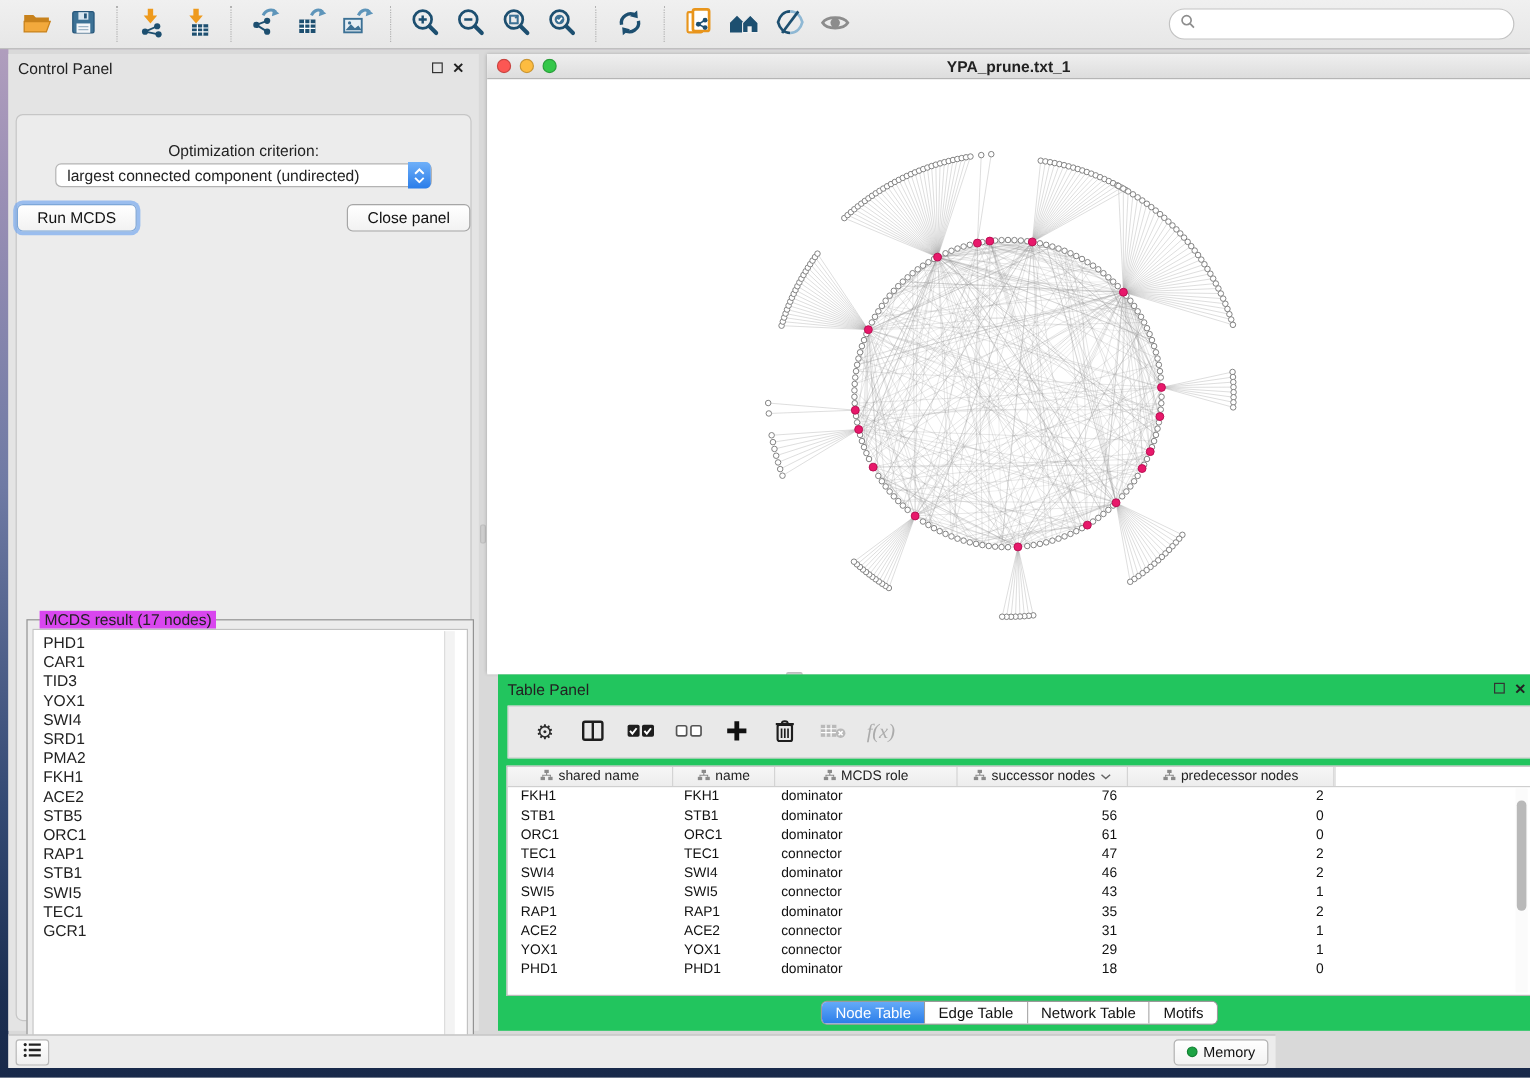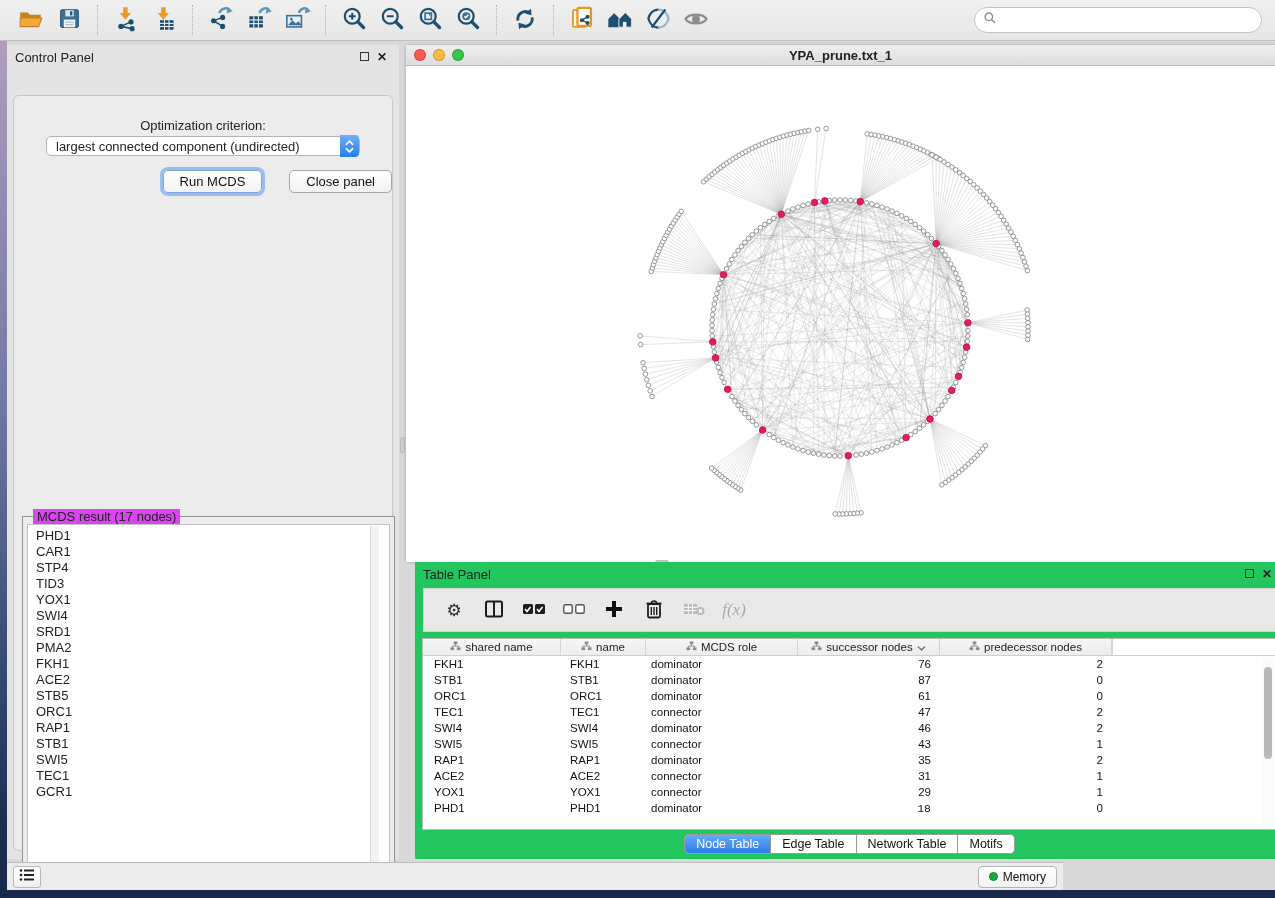--- a/index.html
+++ b/index.html
@@ -40,21 +40,21 @@
   .subpanel { position:absolute; left:6px; top:50px; width:380px; height:756px;
     background:#ececec; border:1px solid #c6c6c6; border-radius:6px; }
   .opt-label { position:absolute; left:0; top:22px; width:100%; text-align:center; font-size:13px; }
   .dropdown { position:absolute; left:32px; top:40px; width:314px; height:20px; background:#fff;
     border:1px solid #b3b3b3; border-radius:5px; display:flex; align-items:center; cursor:default; }
   .dropdown .dd-text { flex:1; font-size:13px; padding-left:9px; white-space:nowrap; overflow:hidden; }
   .dd-stepper { width:19px; height:22px; border-radius:0 4px 4px 0;
     background:linear-gradient(#6fb0f9,#2a7de9); display:flex; flex-direction:column;
     align-items:center; justify-content:center; gap:1px; }
   .dd-stepper svg { display:block; }
-  .btn-row { position:absolute; left:0; top:74px; width:100%; display:flex; justify-content:flex-end; gap:27px; }
+  .btn-row { position:absolute; left:0; top:74px; width:100%; display:flex; justify-content:space-between; gap:27px; }
   .mac-btn { font-family:"Liberation Sans",sans-serif; font-size:13px; background:linear-gradient(#ffffff,#f2f2f2);
     border:1px solid #a6a6a6; border-radius:5px; padding:3px 16px; cursor:default; color:#111; }
   .mac-btn.focused { box-shadow:0 0 0 3px rgba(110,165,240,.65); border-color:#7da7d9; }
   .fieldset { position:absolute; left:8px; top:420px; width:373px; height:372px;
     border:1px solid #929292; background:#ececec; }
   .fieldset .legend { position:absolute; top:-8px; left:10px; background:#d946ef; padding:0 4px; font-size:13px; }
   .result-list { position:absolute; left:4px; top:7px; right:4px; bottom:4px; background:#fff;
     border:1px solid #c2c2c2; overflow:hidden; }
   .result-item { font-size:13px; line-height:16px; padding-left:8px; }
   .list-scroll { position:absolute; top:1px; right:10px; bottom:1px; width:9px;
@@ -284,21 +284,20 @@
       <div class="btn-row">
         <button class="mac-btn focused">Run MCDS</button>
         <button class="mac-btn">Close panel</button>
       </div>
       <div class="fieldset">
         <span class="legend">MCDS result (17 nodes)</span>
         <div class="result-list">
           <div id="result-items" style="padding-top:3px;">
               <div class="result-item">PHD1</div>
               <div class="result-item">CAR1</div>
-              <div class="result-item">STP4</div>
               <div class="result-item">TID3</div>
               <div class="result-item">YOX1</div>
               <div class="result-item">SWI4</div>
               <div class="result-item">SRD1</div>
               <div class="result-item">PMA2</div>
               <div class="result-item">FKH1</div>
               <div class="result-item">ACE2</div>
               <div class="result-item">STB5</div>
               <div class="result-item">ORC1</div>
               <div class="result-item">RAP1</div>
@@ -1282,21 +1281,21 @@
             <div class="td" style="width: 138px; padding: 0px 0px 0px 11px;">FKH1</div>
             <div class="td" style="width: 85px; padding: 0px 0px 0px 9px;">FKH1</div>
             <div class="td" style="width: 152px; padding: 0px 0px 0px 5px;">dominator</div>
             <div class="td num" style="width: 142px; padding: 0px 9px 0px 0px;">76</div>
             <div class="td num" style="width: 172px; padding: 0px 9px 0px 0px;">2</div>
           </div>
           <div class="tr">
             <div class="td" style="width: 138px; padding: 0px 0px 0px 11px;">STB1</div>
             <div class="td" style="width: 85px; padding: 0px 0px 0px 9px;">STB1</div>
             <div class="td" style="width: 152px; padding: 0px 0px 0px 5px;">dominator</div>
-            <div class="td num" style="width: 142px; padding: 0px 9px 0px 0px;">87</div>
+            <div class="td num" style="width: 142px; padding: 0px 9px 0px 0px;">56</div>
             <div class="td num" style="width: 172px; padding: 0px 9px 0px 0px;">0</div>
           </div>
           <div class="tr">
             <div class="td" style="width: 138px; padding: 0px 0px 0px 11px;">ORC1</div>
             <div class="td" style="width: 85px; padding: 0px 0px 0px 9px;">ORC1</div>
             <div class="td" style="width: 152px; padding: 0px 0px 0px 5px;">dominator</div>
             <div class="td num" style="width: 142px; padding: 0px 9px 0px 0px;">61</div>
             <div class="td num" style="width: 172px; padding: 0px 9px 0px 0px;">0</div>
           </div>
           <div class="tr">
@@ -1338,21 +1337,21 @@
             <div class="td" style="width: 138px; padding: 0px 0px 0px 11px;">YOX1</div>
             <div class="td" style="width: 85px; padding: 0px 0px 0px 9px;">YOX1</div>
             <div class="td" style="width: 152px; padding: 0px 0px 0px 5px;">connector</div>
             <div class="td num" style="width: 142px; padding: 0px 9px 0px 0px;">29</div>
             <div class="td num" style="width: 172px; padding: 0px 9px 0px 0px;">1</div>
           </div>
           <div class="tr">
             <div class="td" style="width: 138px; padding: 0px 0px 0px 11px;">PHD1</div>
             <div class="td" style="width: 85px; padding: 0px 0px 0px 9px;">PHD1</div>
             <div class="td" style="width: 152px; padding: 0px 0px 0px 5px;">dominator</div>
-            <div class="td num" style="width: 142px; padding: 0px 9px 0px 0px; font-family: Liberation Mono, monospace;">18</div>
+            <div class="td num" style="width: 142px; padding: 0px 9px 0px 0px;">18</div>
             <div class="td num" style="width: 172px; padding: 0px 9px 0px 0px;">0</div>
           </div>
         </div>
       <div class="tbl-scroll">
           <div class="tbl-thumb"></div>
         </div>
     </div>
     <div class="tp-tabs">
       <div class="seg">
         <button class="tab active">Node Table</button>

